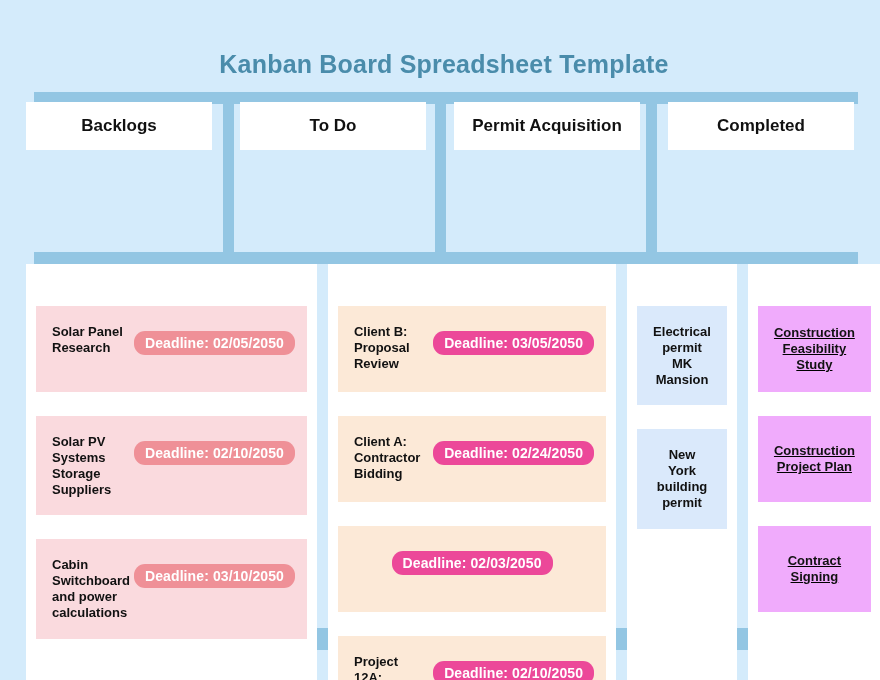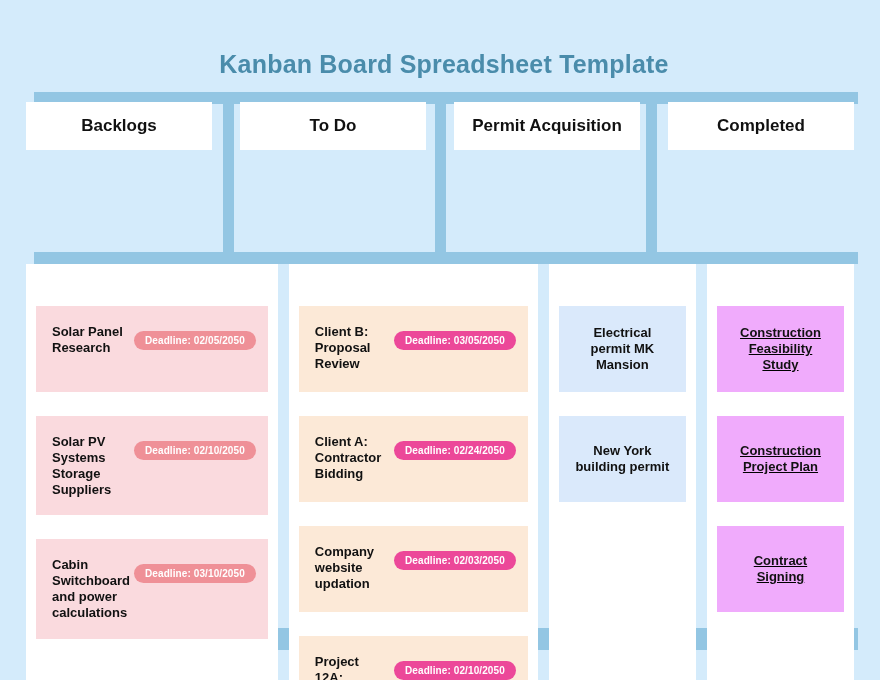--- a/index.html
+++ b/index.html
@@ -92,21 +92,21 @@
     font-weight:bold;
     color:#111111;
     line-height:1.22;
   }
   .pill {
     display:inline-block;
     align-self:flex-start;
     margin-top:11px;
     padding:4px 11px;
     border-radius:11px;
-    font-size:10px;
+    font-size:14px;
     font-weight:bold;
     color:#ffffff;
     letter-spacing:0.1px;
     white-space:nowrap;
   }
 
   
   .card.pink   { background:#fadade; }
   .card.pink   .pill { background:#ef9097; }
   .card.peach  { background:#fce9d7; }
@@ -165,21 +165,20 @@
       <div class="column-body">
         <div class="card peach tall">
           <div class="card-title">Client B: Proposal Review</div>
           <span class="pill">Deadline: 03/05/2050</span>
         </div>
         <div class="card peach tall">
           <div class="card-title">Client A: Contractor Bidding</div>
           <span class="pill">Deadline: 02/24/2050</span>
         </div>
         <div class="card peach tall">
-          <div class="card-title">Company website updation</div>
           <span class="pill">Deadline: 02/03/2050</span>
         </div>
         <div class="card peach tall">
           <div class="card-title">Project 12A: Budget calculations</div>
           <span class="pill">Deadline: 02/10/2050</span>
         </div>
       </div>
       <div class="column-body">
         <div class="card blue centered">
           <div class="card-title">Electrical permit MK Mansion</div>

